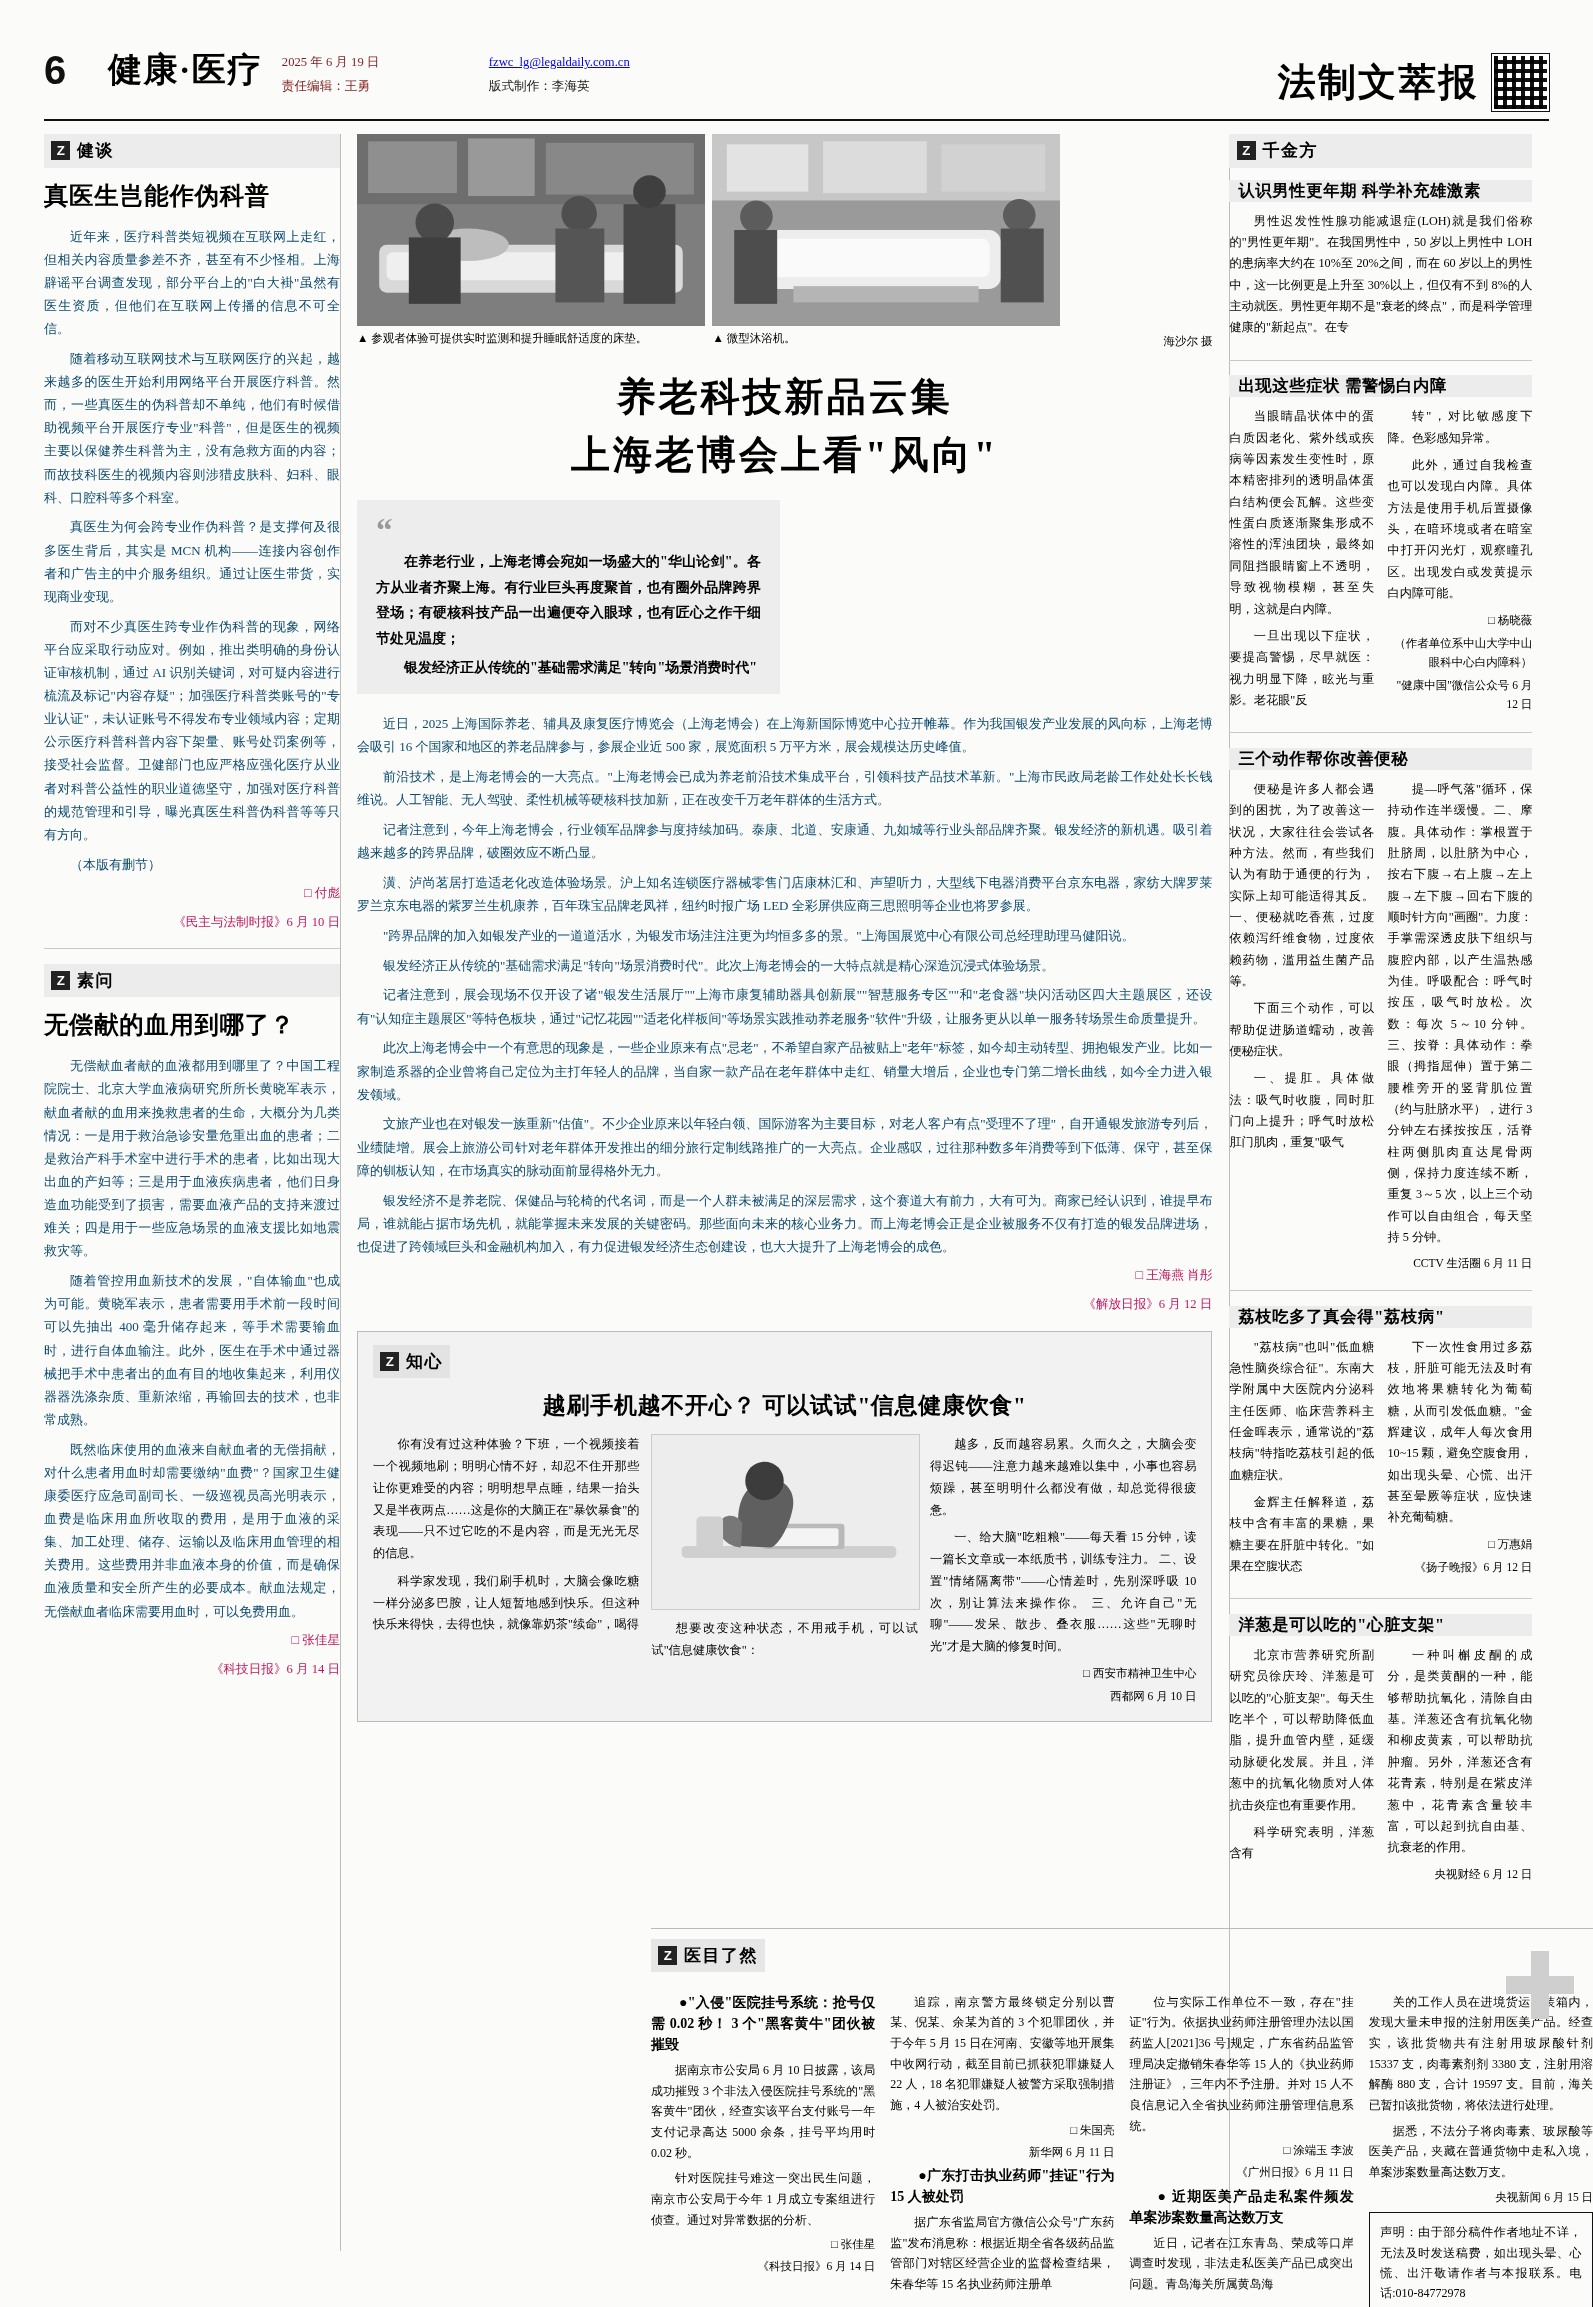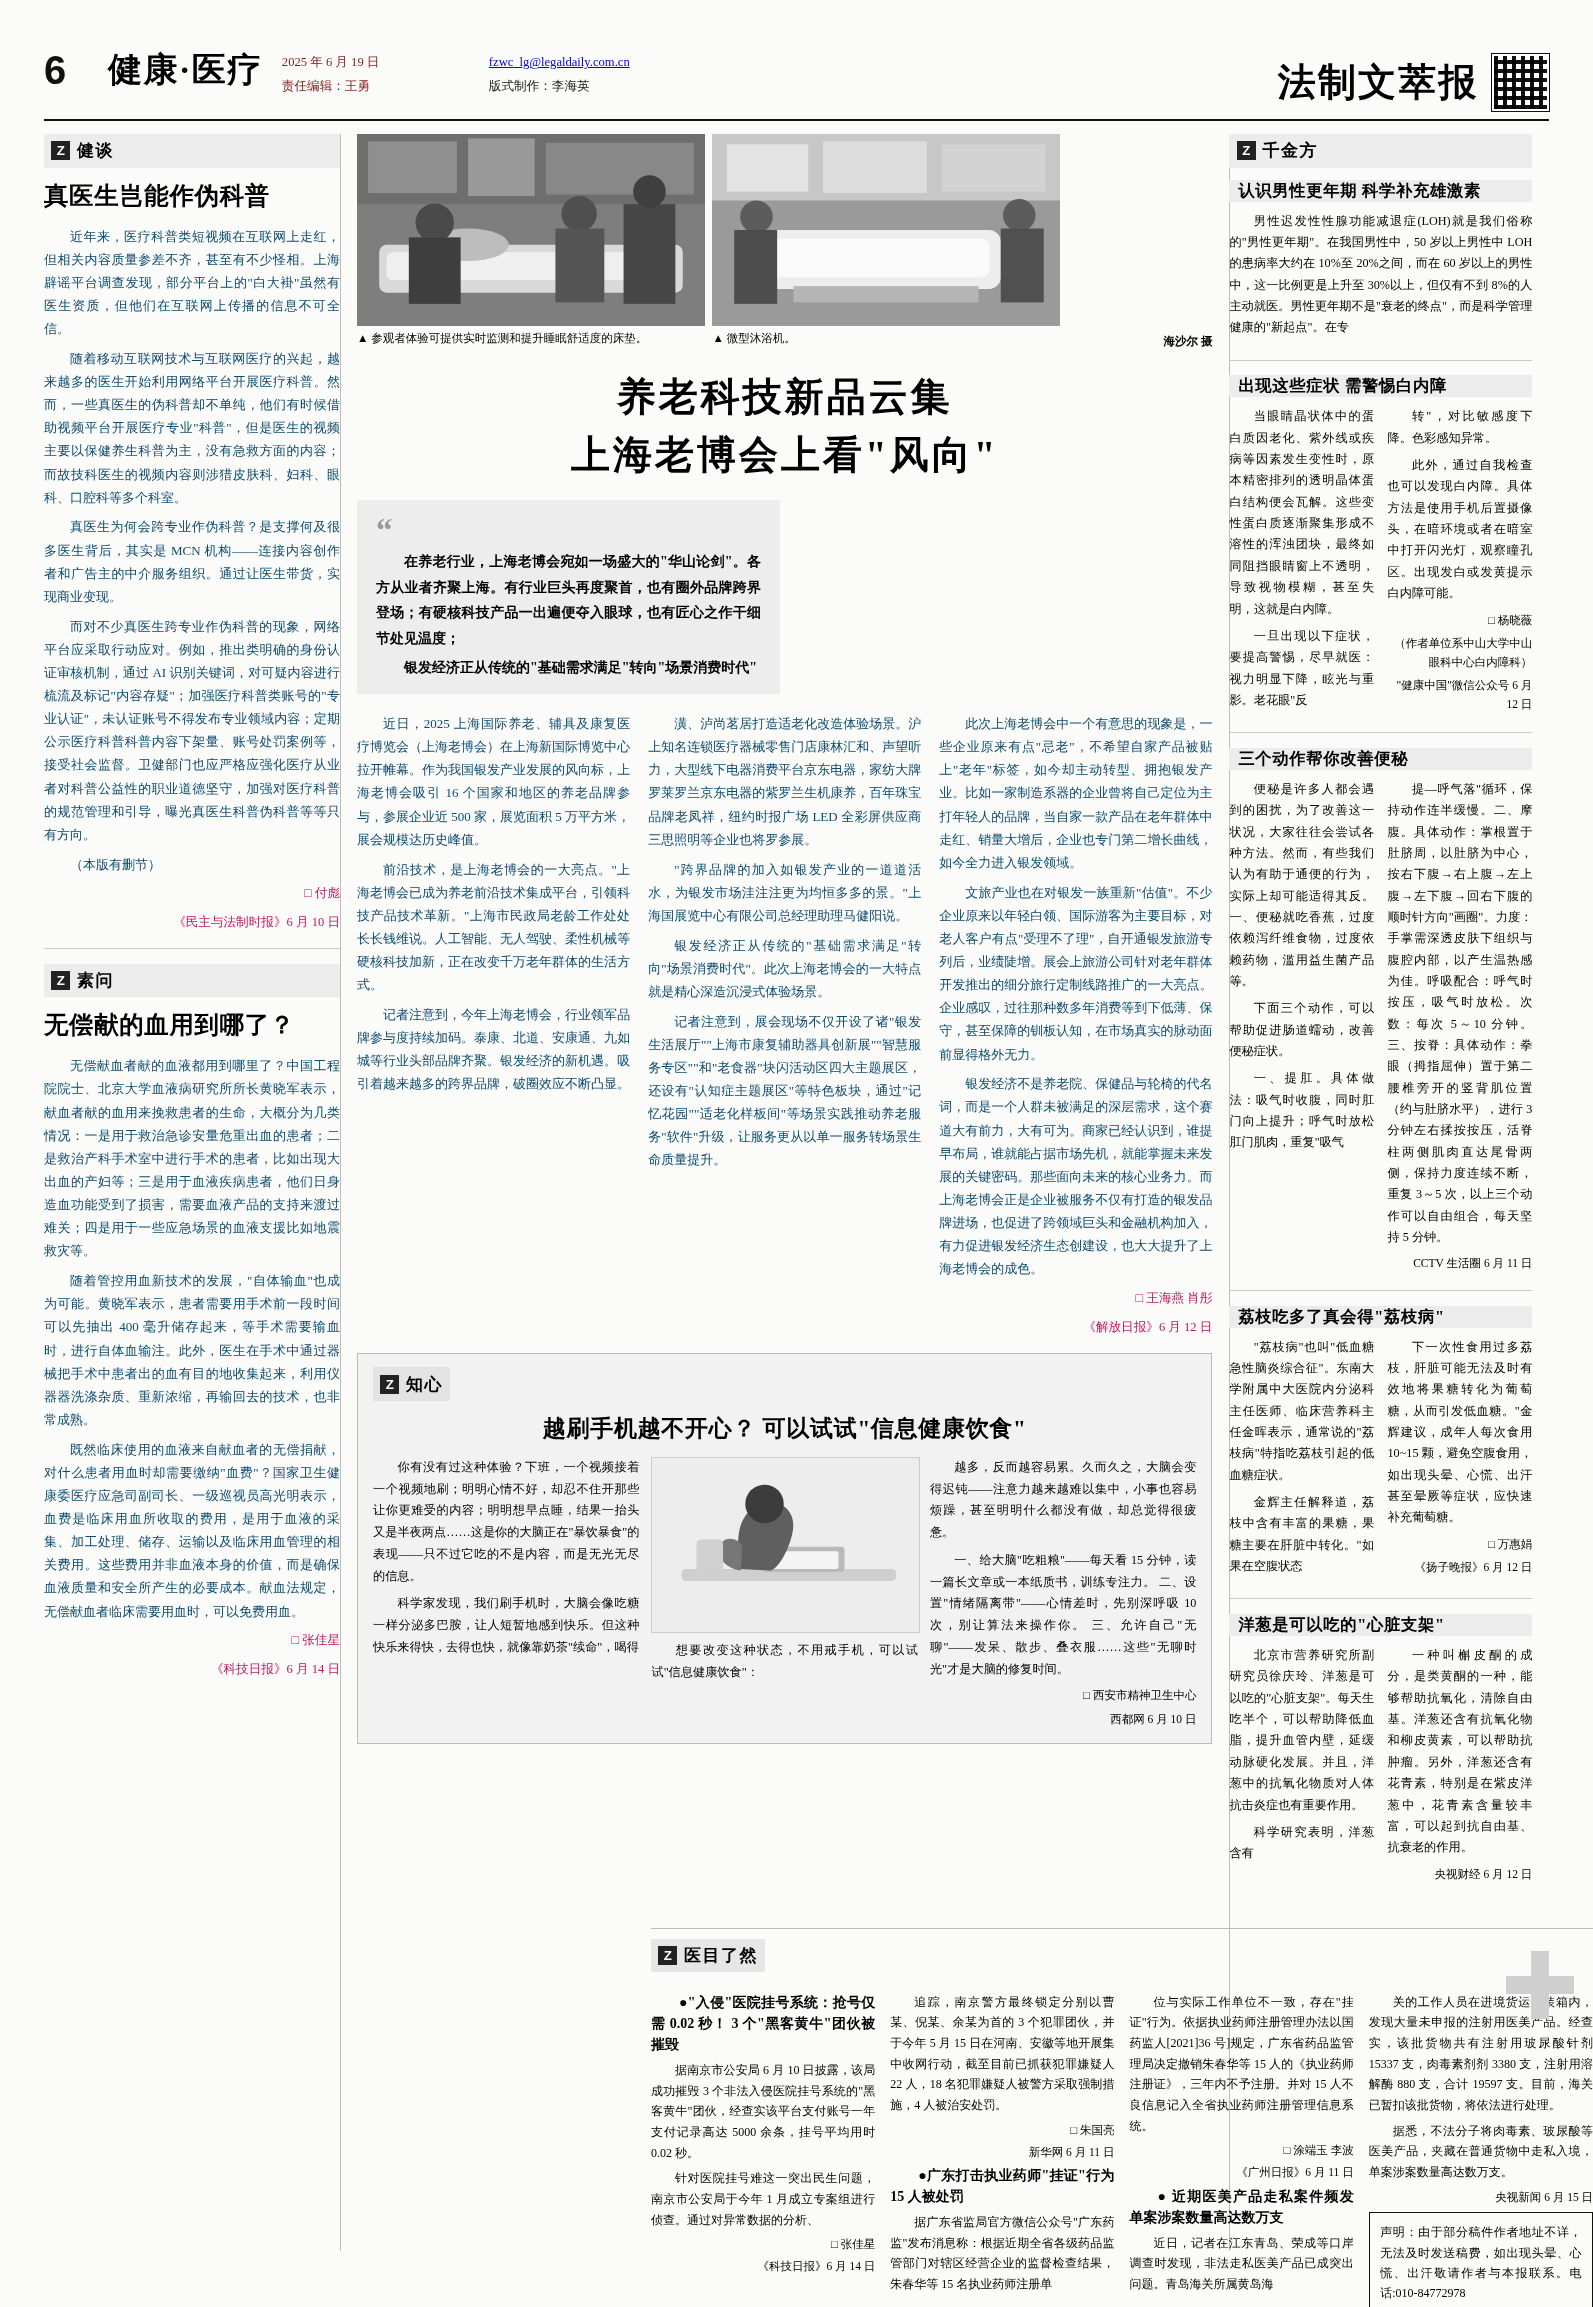--- a/index.html
+++ b/index.html
@@ -38,29 +38,29 @@
   .hr{height:0.7px;background:#c9c9c9;margin:15px 0;}
 
   
   .photos{display:flex;gap:7.4px;}
   .ph{position:relative;overflow:hidden;background:#8d8d8d;}
   .ph1{width:348px;height:192px;}
   .ph2{width:348px;height:192px;}
   .capline{display:flex;gap:7.4px;font-size:11.5px;margin:4.4px 0 1.5px;}
   .capline .c1{width:348px;}
   .capline .c2{width:348px;}
-  .credit{text-align:right;font-size:11.5px;margin-top:-13.3px;font-weight:bold;}
+  .credit{text-align:right;font-size:11.5px;margin-top:-13.3px;}
 
   .bigtitle{text-align:center;font-size:39px;font-weight:bold;letter-spacing:3px;line-height:1.5;margin:19px 0 7.4px;}
 
   .leadbox{background:#ededed;padding:16.3px 19px 13.3px;margin:7.4px 0 13.3px;position:relative;}
   .quote{font-size:33px;color:#999;font-weight:bold;line-height:0.9;font-family:"Liberation Serif",serif;}
   .leadbox p{font-size:14px;line-height:1.85;font-weight:bold;text-align:justify;margin:3px 0 0;text-indent:2em;}
 
-  .c3{display:flex;gap:18px;}
+  .c3{display:flex;gap:0;flex-direction:column;}
   .c3 > div{width:100%;}
 
   
   .kbox{border:0.7px solid #bbb;background:#f2f2f2;padding:13.3px 15px;margin-top:12px;position:relative;}
   .kbox h3{font-size:23px;font-weight:bold;text-align:center;margin:9px 0 13.3px;letter-spacing:0.7px;}
   .kcols{display:flex;gap:12px;}
   .kcol{font-size:12.2px;line-height:1.78;text-align:justify;}
   .kcol p{margin:0 0 6px;text-indent:2em;}
   .illus{width:100%;height:174px;background:#e8e8e8;border:0.7px solid #ccc;position:relative;overflow:hidden;}
 

